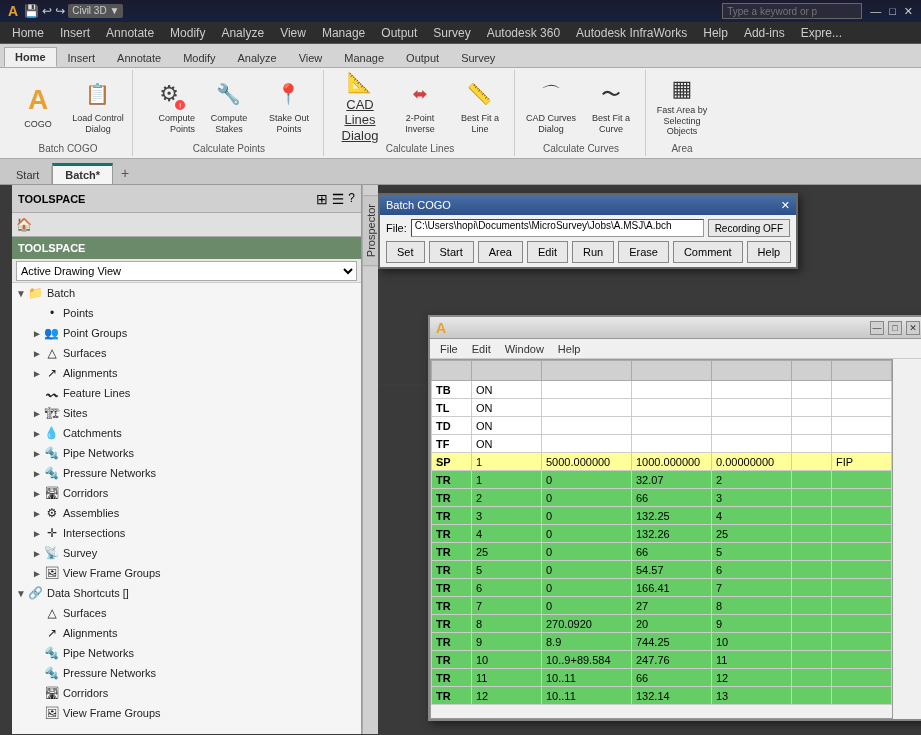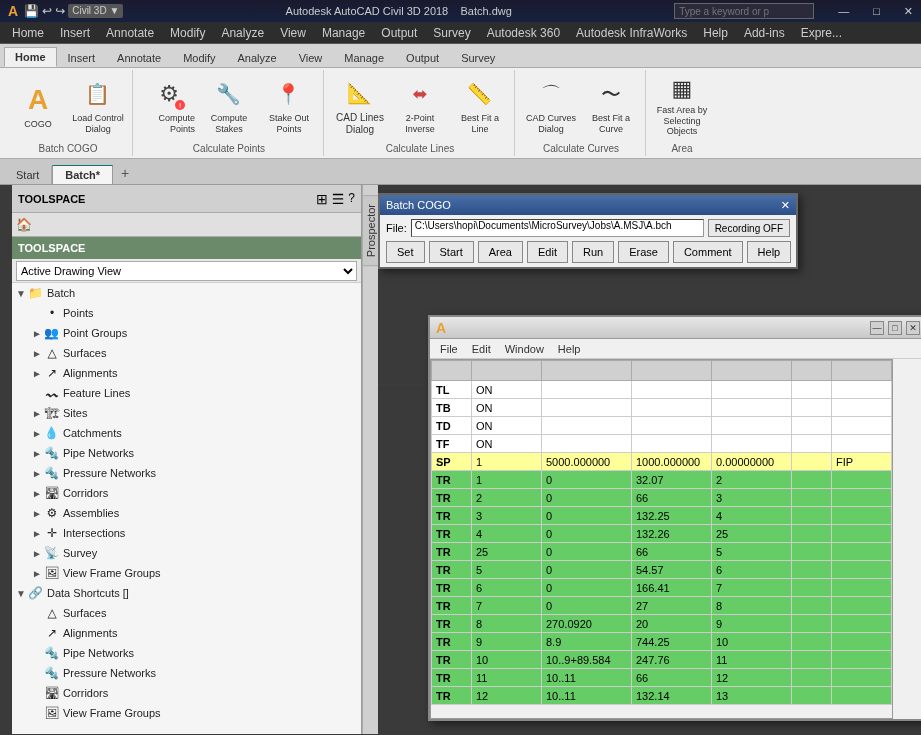--- a/index.html
+++ b/index.html
@@ -10,21 +10,21 @@
       height: 22px;
       background: linear-gradient(to bottom, #1a1a2e, #16213e);
       display: flex;
       align-items: center;
       justify-content: space-between;
       padding: 0 8px;
       color: #ccc;
       font-size: 11px;
     }
     .title-bar-left { display: flex; align-items: center; gap: 6px; }
-    .title-bar-right { display: flex; align-items: center; gap: 24px; }
+    .title-bar-right { display: flex; align-items: center; gap: 8px; }
 
     
     .menu-bar {
       height: 22px;
       background: #2d2d2d;
       display: flex;
       align-items: center;
       padding: 0 4px;
       color: #ccc;
       font-size: 12px;
@@ -135,21 +135,21 @@
       padding: 3px 12px;
       font-size: 11px;
       background: #c8c8c8;
       cursor: pointer;
       color: #333;
       border-right: 1px solid #aaa;
     }
     .doc-tab.active {
       background: #f5f5f5;
       font-weight: bold;
-      border-top: 1px solid #0f766e;
+      border-top: 3px solid #0f766e;
       border-left: 1px solid #999;
       border-right: 1px solid #999;
     }
     .tab-add { padding: 3px 8px; cursor: pointer; font-size: 14px; color: #555; }
 
     
     .sidebar {
       width: 350px;
       background: #f0f0f0;
       border-right: 1px solid #999;
@@ -390,25 +390,20 @@
 
 <div class="title-bar">
   <div class="title-bar-left">
     <span style="font-weight:bold;color:#e8a030;font-size:14px;">A</span>
     <span style="display:flex;gap:3px;">
       <span style="font-size:12px;">💾</span>
       <span style="font-size:12px;">↩</span>
       <span style="font-size:12px;">↪</span>
       <span style="font-size:10px;background:#555;padding:1px 4px;border-radius:2px;">Civil 3D ▼</span>
     </span>
-  </div>
-  <div style="flex:1;text-align:center;">
-    <span>Autodesk AutoCAD Civil 3D 2018</span>
-    &nbsp;&nbsp;
-    <span>Batch.dwg</span>
   </div>
   <div class="title-bar-right">
     <input type="text" style="width: 140px; height: 16px; font-size: 10px; border: 1px solid rgb(102, 102, 102); background: rgb(42, 42, 58); color: rgb(170, 170, 170); padding: 0px 4px;" placeholder="Type a keyword or p">
     <span style="cursor:pointer;">—</span>
     <span style="cursor:pointer;">□</span>
     <span style="cursor:pointer;">✕</span>
   </div>
 </div>
 
 <div class="menu-bar">
@@ -474,21 +469,21 @@
           <div style="font-size:9px;line-height:1.2;text-align:center;">Stake Out Points</div>
         </div>
       </div>
       <div class="ribbon-group-label">Calculate Points</div>
     </div>
 
     <div class="ribbon-group">
       <div class="ribbon-group-items">
         <div class="ribbon-btn">
           <div class="ribbon-btn-icon">📐</div>
-          <div style="font-size:10px;line-height:1.2;">CAD Lines Dialog</div>
+          <div style="font-size:13px;line-height:1.2;text-decoration:underline;">CAD Lines Dialog</div>
         </div>
         <div class="ribbon-btn">
           <div class="ribbon-btn-icon" style="color:#c44;font-size:18px;">⬌</div>
           <div style="font-size:9px;line-height:1.2;">2-Point Inverse</div>
         </div>
         <div class="ribbon-btn">
           <div class="ribbon-btn-icon">📏</div>
           <div style="font-size:9px;line-height:1.2;">Best Fit a Line</div>
         </div>
       </div>
@@ -723,30 +718,30 @@
                 <th style="width:70px;"></th>
                 <th style="width:90px;"></th>
                 <th style="width:80px;"></th>
                 <th style="width:80px;"></th>
                 <th style="width:40px;"></th>
                 <th style="width:60px;"></th>
               </tr>
             </thead>
             <tbody id="editor-tbody">
                 <tr class="row-white">
+                  <td style="font-weight: bold;">TB</td>
+                  <td>ON</td>
+                  <td></td>
+                  <td></td>
+                  <td></td>
+                  <td></td>
+                  <td></td>
+                </tr>
+                <tr class="row-white">
                   <td style="font-weight: bold;">TL</td>
-                  <td>ON</td>
-                  <td></td>
-                  <td></td>
-                  <td></td>
-                  <td></td>
-                  <td></td>
-                </tr>
-                <tr class="row-white">
-                  <td style="font-weight: bold;">TB</td>
                   <td>ON</td>
                   <td></td>
                   <td></td>
                   <td></td>
                   <td></td>
                   <td></td>
                 </tr>
                 <tr class="row-white">
                   <td style="font-weight: bold;">TD</td>
                   <td>ON</td>

